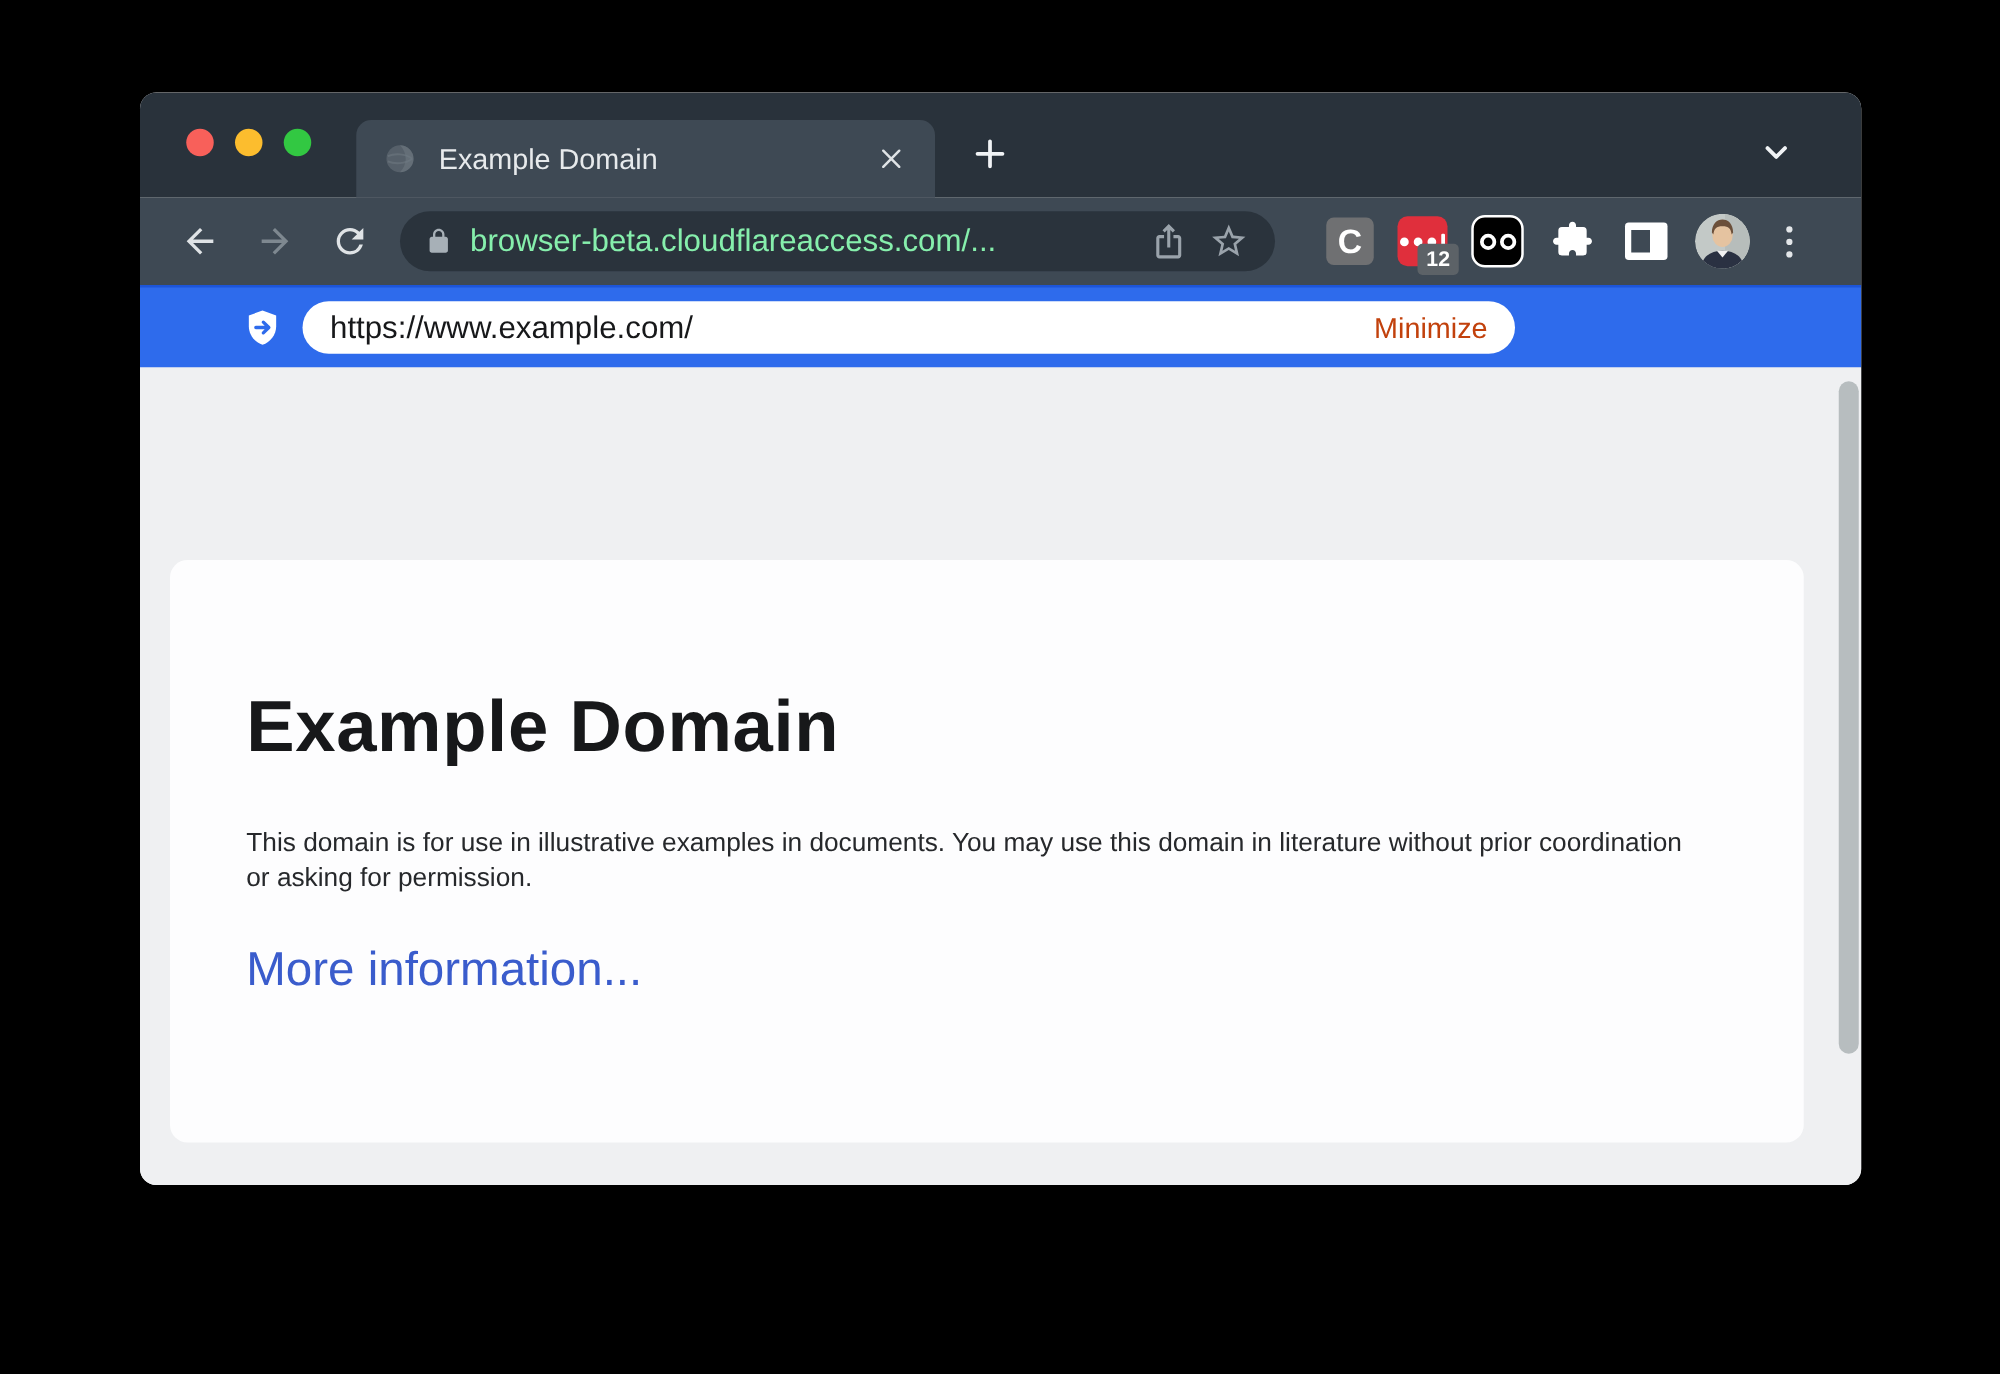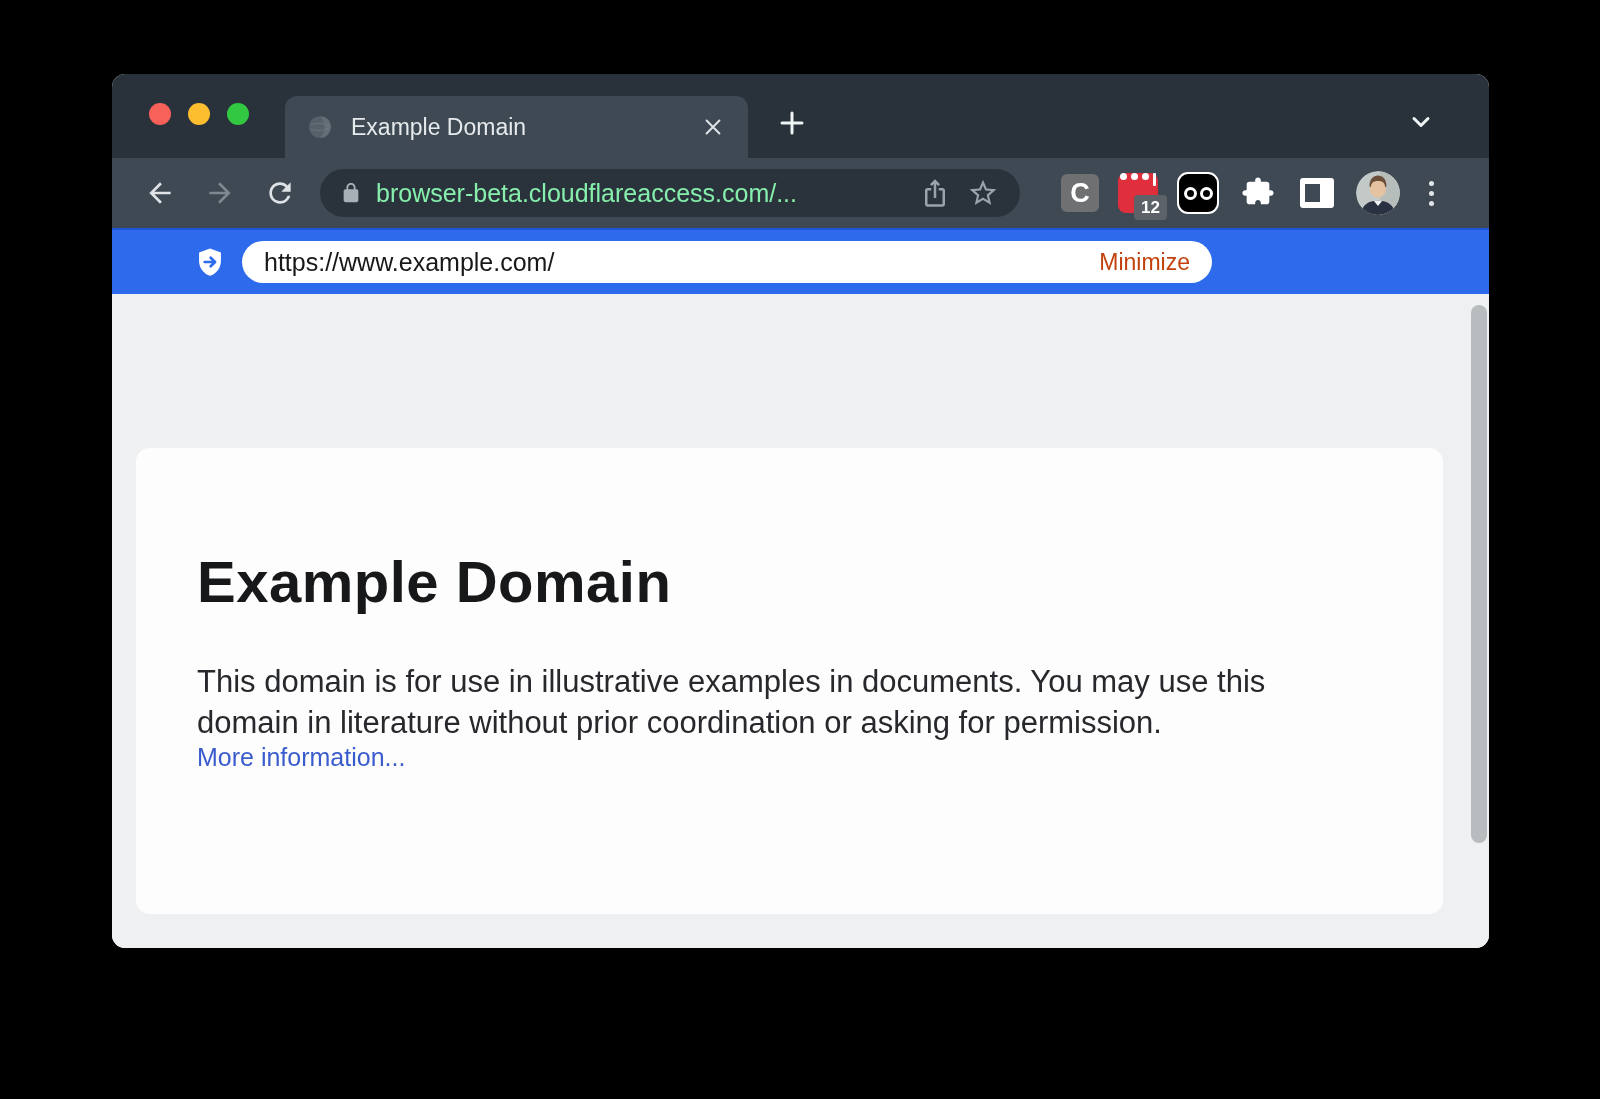--- a/index.html
+++ b/index.html
@@ -29,21 +29,21 @@
 
   
   .toolbar{height:70px;background:var(--toolbar);flex:none;display:flex;align-items:center;padding:0 46px 0 26px}
   .navbtn{width:44px;height:44px;flex:none;display:flex;align-items:center;justify-content:center;border-radius:50%;cursor:pointer;margin-right:16px}
   .urlbar{width:700px;height:48px;flex:none;background:var(--url-pill);border-radius:24px;display:flex;align-items:center;padding:0 18px 0 20px;margin-left:2px}
   .urlbar .lock{flex:none;margin-right:14px;display:flex}
   .url-text{color:#86efac;font-size:25px;white-space:nowrap;overflow:hidden;flex:1}
   .pillbtn{width:38px;height:38px;flex:none;display:flex;align-items:center;justify-content:center;cursor:pointer;margin-left:10px}
   .extensions{margin-left:auto;display:flex;align-items:center;gap:19px}
   .ext-c{width:38px;height:38px;background:#6f7072;border-radius:6px;color:#fff;font-size:27px;font-weight:bold;display:flex;align-items:center;justify-content:center;cursor:pointer}
-  .ext-red{position:relative;width:40px;height:40px;background:#e02f3c;border-radius:8px;display:flex;justify-content:center;gap:4px;cursor:pointer}
+  .ext-red{position:relative;width:40px;height:40px;background:#e02f3c;border-radius:8px;display:flex;align-items:center;justify-content:center;gap:4px;cursor:pointer}
   .ext-red i{width:7px;height:7px;border-radius:50%;background:#fff;display:block}
   .ext-red b{width:3px;height:13px;background:#fff;display:block;border-radius:1px}
   .ext-badge{position:absolute;right:-9px;bottom:-7px;background:#5c6267;color:#fff;font-size:17px;font-weight:bold;line-height:1;padding:4px 7px;border-radius:4px;font-style:normal}
   .ext-eyes{width:42px;height:42px;background:#000;border:2.5px solid #fff;border-radius:11px;display:flex;align-items:center;justify-content:center;gap:3px;cursor:pointer}
   .ext-eyes i{width:13px;height:13px;border:3px solid #fff;border-radius:50%;display:block;background:#000}
   .iconbtn{width:40px;height:40px;display:flex;align-items:center;justify-content:center;cursor:pointer}
   .panel-icon{width:34px;height:30px;background:#fff;border-radius:3px;display:flex;align-items:center}
   .panel-icon i{width:15px;height:18px;background:var(--toolbar);margin-left:5px;display:block}
   .avatar{width:44px;height:44px;border-radius:50%;overflow:hidden;flex:none;cursor:pointer}
   .kebab{width:24px;height:44px;display:flex;flex-direction:column;align-items:center;justify-content:center;gap:5px;cursor:pointer}
@@ -53,22 +53,22 @@
   .bluebar{height:66px;background:var(--accent-blue);border-top:2px solid #1d55d8;flex:none;display:flex;align-items:center;padding-left:82px}
   .shield{width:32px;height:32px;flex:none;display:flex}
   .iso-pill{margin-left:16px;width:970px;height:42px;background:#fff;border-radius:21px;display:flex;align-items:center;padding:0 22px;cursor:text}
   .iso-url{font-size:25px;color:#17181a;flex:1;white-space:nowrap;overflow:hidden}
   .iso-min{font-size:23px;color:#c2410c;flex:none;cursor:pointer;padding-left:16px}
 
   
   .content{flex:1;position:relative;background:var(--page-bg)}
   .card{position:absolute;left:24px;top:154px;width:1307px;height:466px;background:#fdfdfe;border-radius:14px;padding:100px 70px 0 61px}
   .card h1{font-size:58px;font-weight:700;color:#17181a;letter-spacing:.5px}
-  .card p{margin-top:46px;font-size:31px;line-height:1.33;color:#26282b;max-width:1150px}
-  .card a{display:inline-block;font-size:25px;color:var(--link-blue);text-decoration:none;cursor:pointer}
+  .card p{margin-top:46px;font-size:21px;line-height:1.33;color:#26282b;max-width:1150px}
+  .card a{display:inline-block;margin-top:38px;font-size:38px;color:var(--link-blue);text-decoration:none;cursor:pointer}
   .scroll-thumb{position:absolute;right:2px;top:11px;width:16px;height:538px;background:#b7bdbf;border-radius:8px;cursor:grab}
 </style>
 </head>
 <body>
 
 <div class="backdrop">
   <div class="window">
 
     <div class="tabstrip">
       <div class="traffic">

